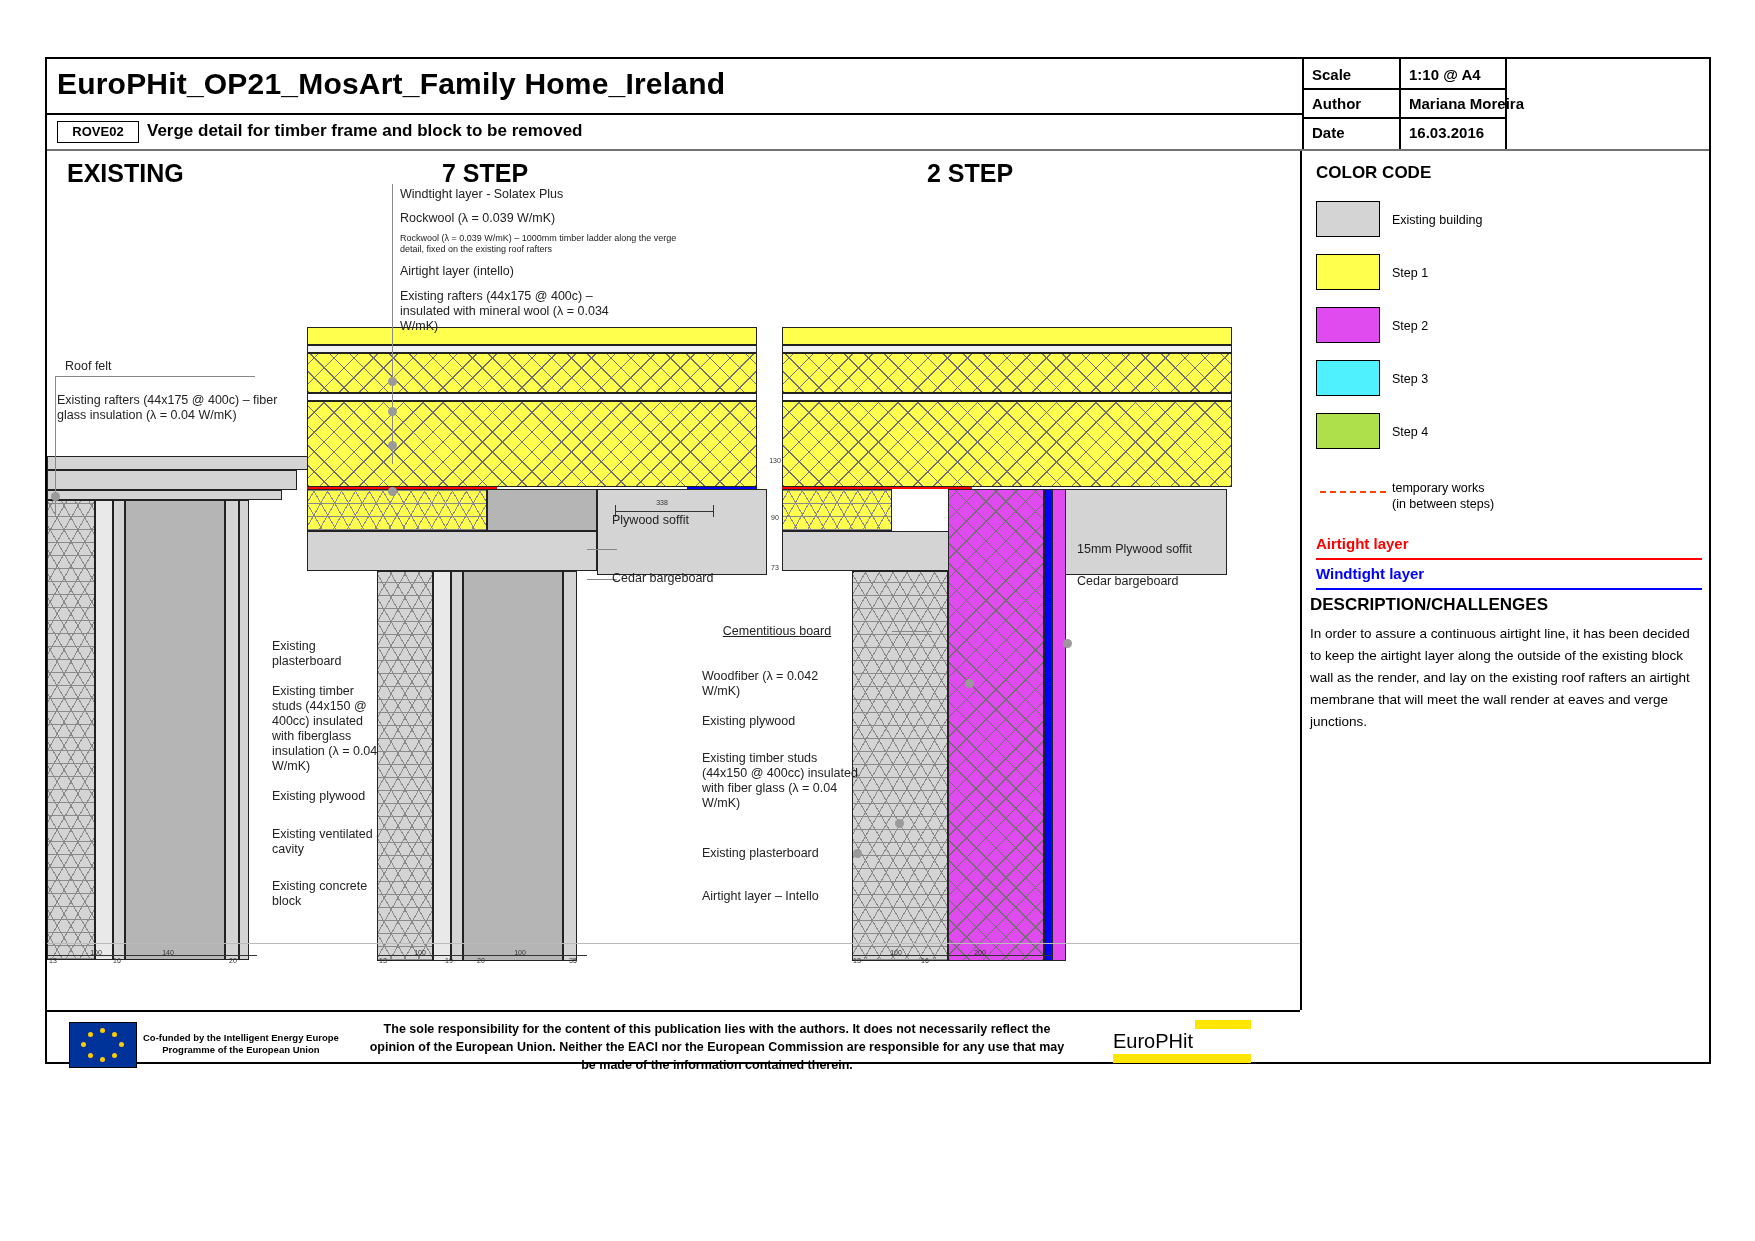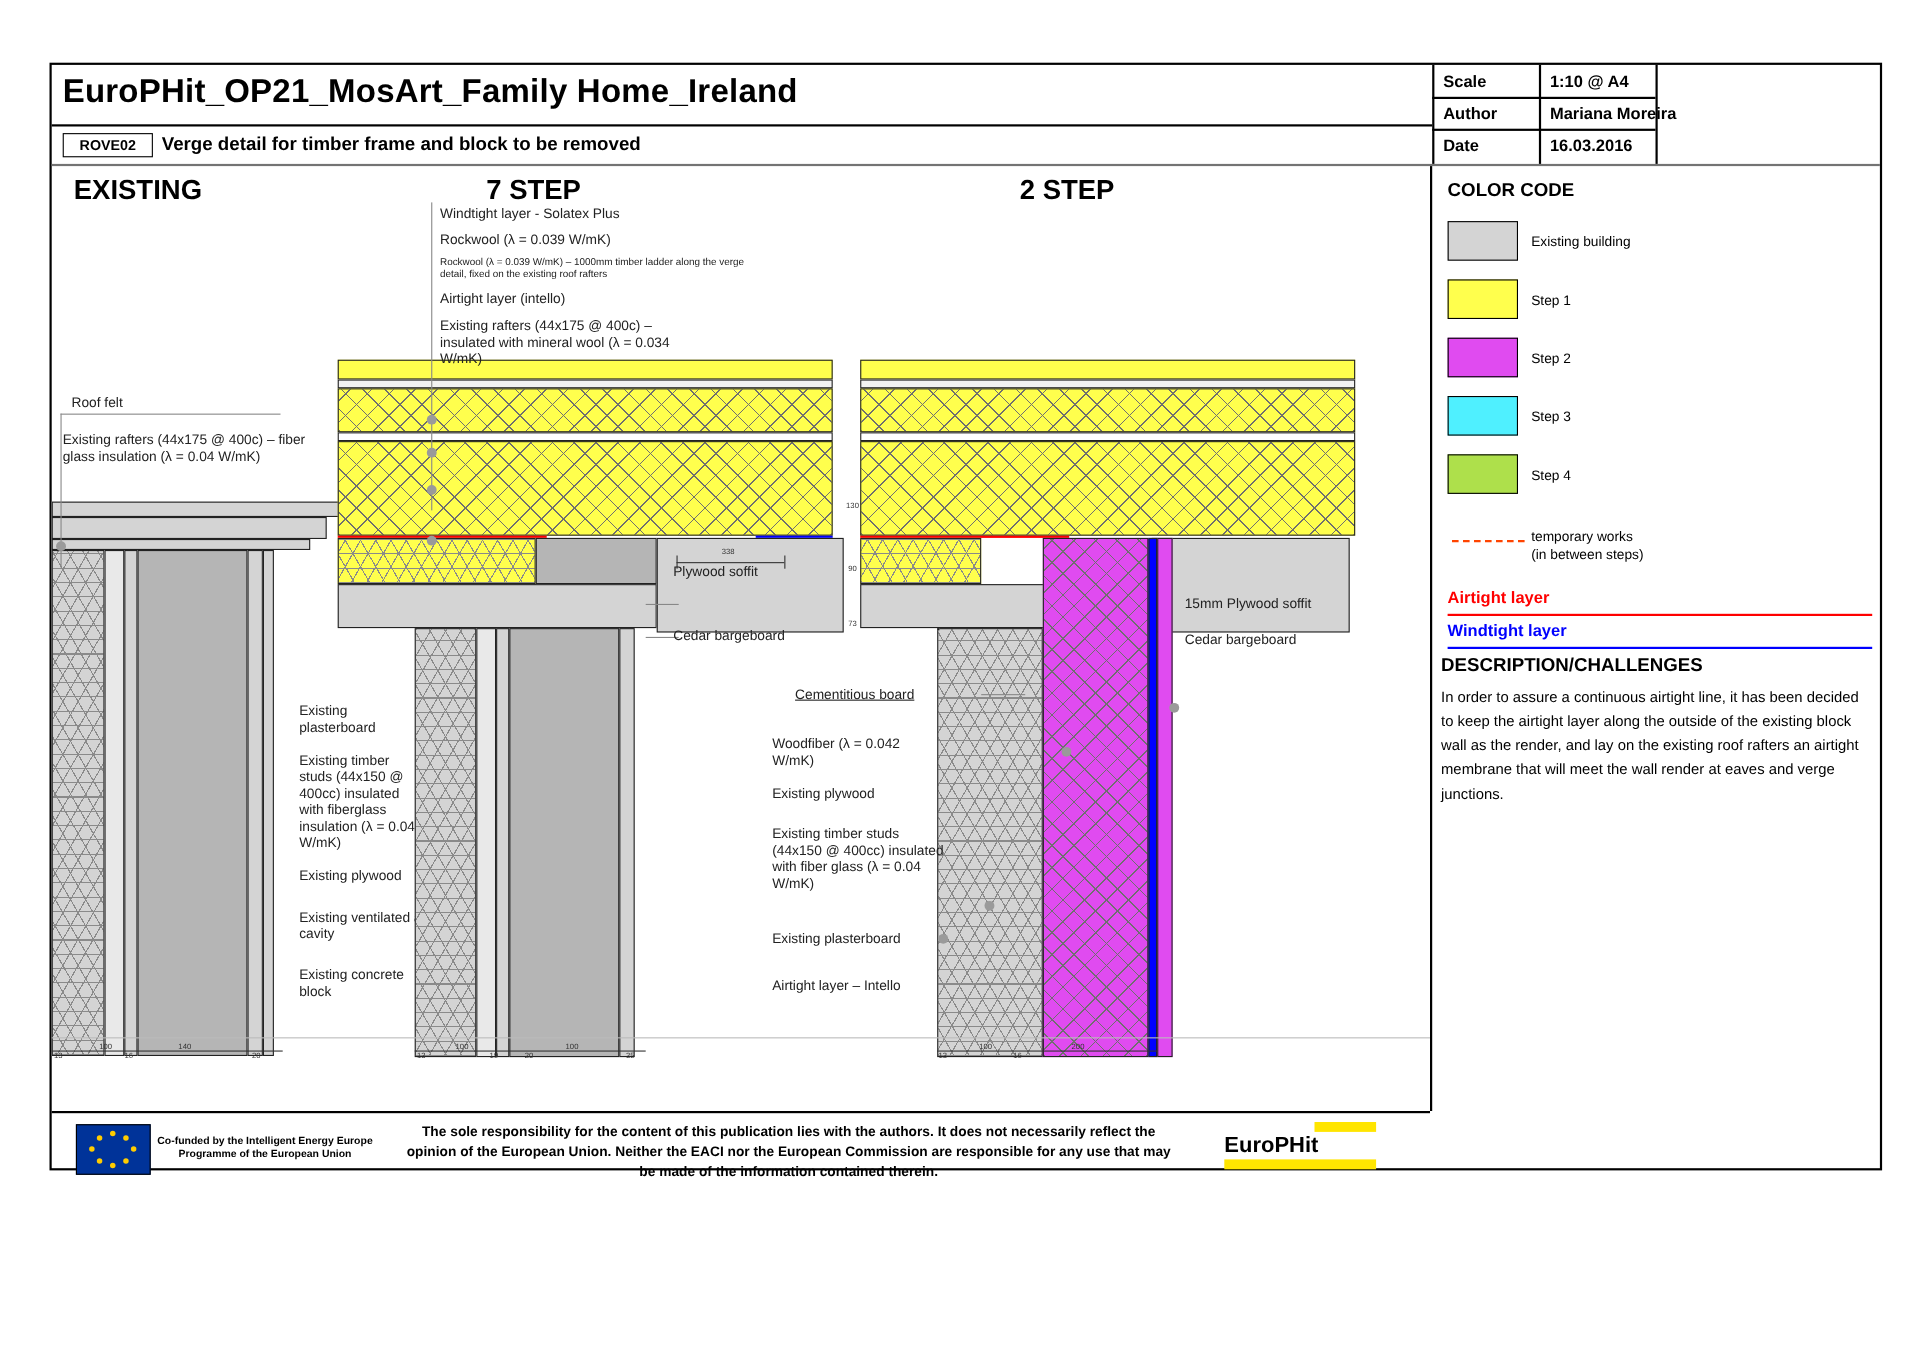--- a/index.html
+++ b/index.html
@@ -34,21 +34,21 @@
   .desc-b{position:absolute;left:8px;top:666px;width:392px;font-size:13.5px;line-height:22px;}
 
   
   .footer{position:absolute;left:0;top:951px;width:1253px;height:54px;box-sizing:border-box;border-top:2px solid #000;text-align:center;}
   .eu-flag{position:absolute;left:22px;top:10px;width:66px;height:44px;background:#003399;border:1px solid #000;}
   .eu-star{position:absolute;width:5px;height:5px;background:#ffcc00;border-radius:50%;}
   .eu-txt{position:absolute;left:96px;top:20px;font-size:9.5px;line-height:12px;font-weight:bold;}
   .disc{position:absolute;left:320px;top:8px;width:700px;font-size:12.5px;font-weight:bold;line-height:18px;}
   .ephit{position:absolute;left:1060px;top:8px;width:170px;height:42px;}
   .ephit-bar{position:absolute;background:#ffe500;}
-  .ephit-t{position:absolute;left:6px;top:10px;font-size:20px;font-weight:bold;}
+  .ephit-t{position:absolute;left:6px;top:10px;font-size:20px;font-weight:normal;}
   .ephit-t .p{color:#000;}
   .ephit-t .b{color:#000;}
 
   
   .lbl{position:absolute;font-size:12.5px;color:#222;line-height:15px;}
   .lbl-sm{position:absolute;font-size:9px;color:#222;line-height:11px;}
   .lead{position:absolute;height:1px;background:#888;}
   .leadv{position:absolute;width:1px;background:#888;}
   .dot{position:absolute;width:9px;height:9px;border-radius:50%;background:#9a9a9a;}
   .blk{position:absolute;}

